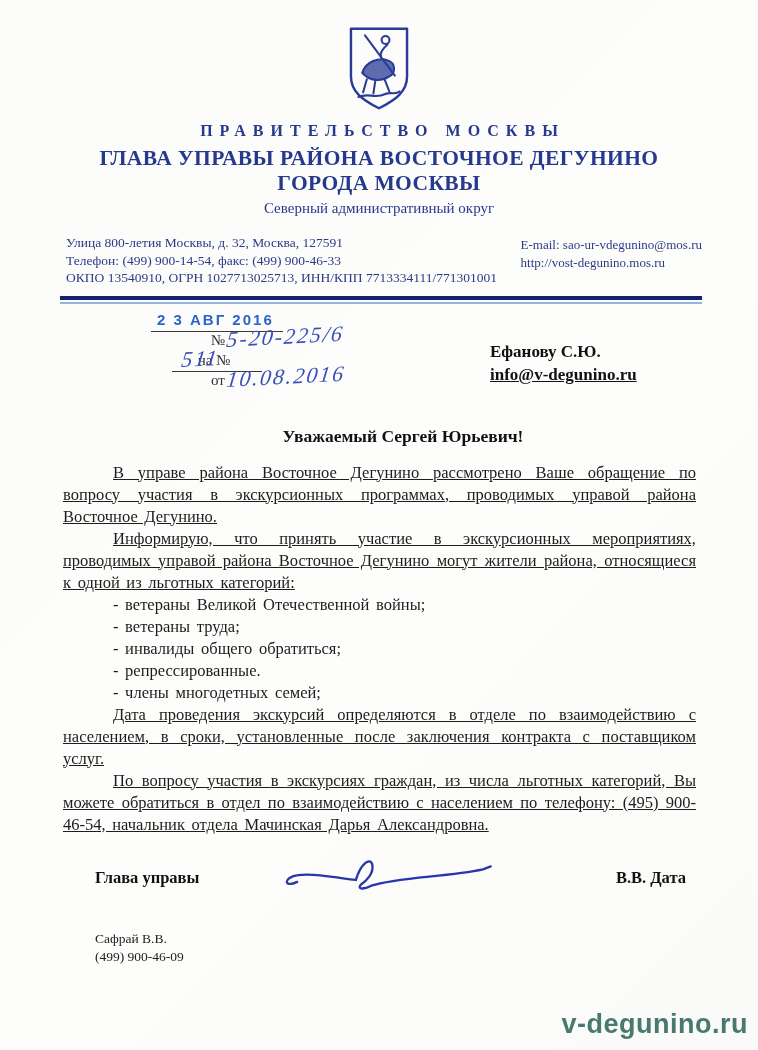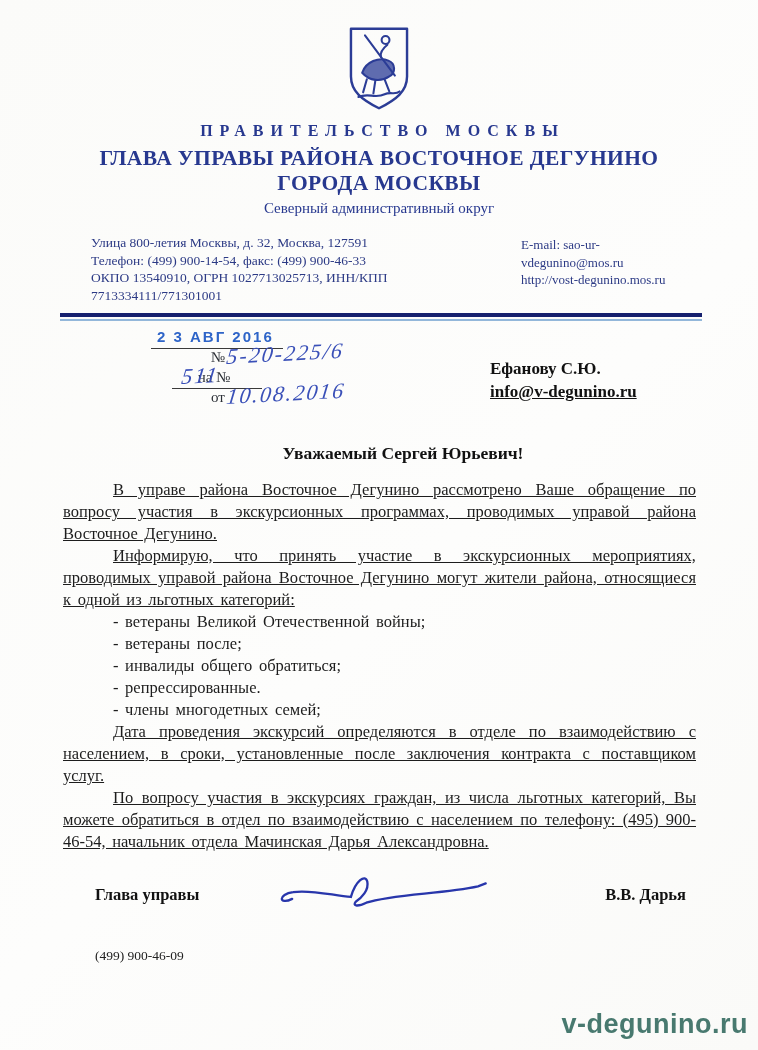--- a/index.html
+++ b/index.html
@@ -20,21 +20,21 @@
     font-size:16px; letter-spacing:7px; margin-top:10px; text-indent:7px;
   }
   .title1, .title2 {
     text-align:center; color:#27388f; font-weight:bold;
     font-size:21.5px; line-height:23px; margin:2px 0 0; letter-spacing:.4px;
   }
   .title1 { margin-top:7px; }
   .district { text-align:center; color:#27388f; font-size:15px; margin-top:5px; }
   .contact-row {
     display:flex; justify-content:space-between;
-    margin:17px 56px 0 91px; color:#2c3a85;
+    margin:17px 56px 0 66px; color:#2c3a85;
   }
   .contact-left  { font-size:13.5px; line-height:17.5px; }
   .contact-right { font-size:13px;  line-height:17.5px; margin-top:2px; }
   .divider {
     margin:9px 56px 0 60px; height:2px;
     border-top:4px solid #16206e; border-bottom:2px solid #93b7da;
   }
   
   .ref-zone { display:flex; justify-content:space-between; margin:14px 78px 0 62px; }
   .ref-block { width:310px; font-size:15px; color:#2b2f36; }
@@ -142,38 +142,39 @@
     </div>
   </div>
 
   <div class="salutation">Уважаемый Сергей Юрьевич!</div>
 
   <div class="body-text">
     <p>В управе района Восточное Дегунино рассмотрено Ваше обращение по вопросу участия в экскурсионных программах, проводимых управой района Восточное Дегунино.</p>
     <p>Информирую, что принять участие в экскурсионных мероприятиях, проводимых управой района Восточное Дегунино могут жители района, относящиеся к одной из льготных категорий:</p>
     <div class="cat-list">
       <div>- ветераны Великой Отечественной войны;</div>
-      <div>- ветераны после;</div>
+      <div>- ветераны труда;</div>
       <div>- инвалиды общего обратиться;</div>
       <div>- репрессированные.</div>
       <div>- члены многодетных семей;</div>
     </div>
     <p>Дата проведения экскурсий определяются в отделе по взаимодействию с населением, в сроки, установленные после заключения контракта с поставщиком услуг.</p>
     <p>По вопросу участия в экскурсиях граждан, из числа льготных категорий, Вы можете обратиться в отдел по взаимодействию с населением по телефону: (495) 900-46-54, начальник отдела Мачинская Дарья Александровна.</p>
   </div>
 
   <div class="signature-row">
     <span>Глава управы</span>
     <span class="autograph">
       <svg viewBox="0 0 230 54" width="225" height="52" fill="none" stroke="#2836ab" stroke-width="2.4" stroke-linecap="round">
         <path d="M16 31 C2 38 1 26 17 24 C36 21 60 28 77 29 C82 12 92 5 94 13 C96 22 88 30 82 34 C78 39 85 39 93 35 C120 26 172 26 209 18 L217 15"></path>
       </svg>
     </span>
-    <span>В.В. Дарья</span>
+    <span>В.В. Дата</span>
   </div>
 
   <div class="executor">
+    <div>Сафрай В.В.</div>
     <div>(499) 900-46-09</div>
   </div>
 
   <div class="watermark">v-degunino.ru</div>
 
 </div>
 
 </body></html>

